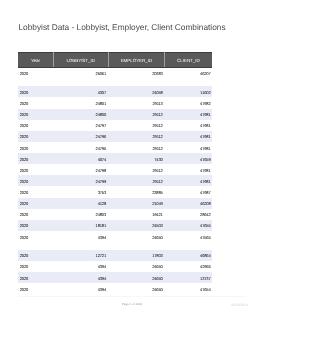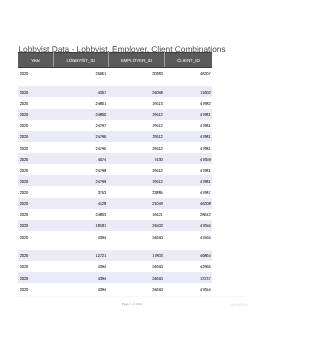--- a/index.html
+++ b/index.html
@@ -1,18 +1,18 @@
 <!DOCTYPE html>
 <html><head>
 <meta charset="utf-8">
 <style>
   html,body{margin:0;padding:0;background:#ffffff;}
   body{width:264px;height:341px;font-family:"Liberation Sans",sans-serif;-webkit-font-smoothing:antialiased;text-rendering:geometricPrecision;}
   .page{filter:opacity(100%);position:relative;width:264px;height:341px;background:#ffffff;overflow:hidden;}
-  .title{position:absolute;left:18.5px;top:44px;font-size:8.3px;line-height:10px;color:#4a4a4a;white-space:nowrap;}
+  .title{position:absolute;left:18.5px;top:22px;font-size:8.3px;line-height:10px;color:#4a4a4a;white-space:nowrap;}
   .tblwrap{position:absolute;left:18.4px;top:52.2px;width:193.2px;}
   table{border-collapse:collapse;width:193.2px;table-layout:fixed;}
   thead th{background:#5a5a5a;border-top:0.9px solid #3d3d3d;border-bottom:0.9px solid #3d3d3d;color:#ffffff;font-size:4.5px;font-weight:normal;height:13.4px;line-height:13.4px;padding:0;text-align:center;vertical-align:middle;border-right:1px solid #a0a0a0;letter-spacing:-0.05px;}
   thead th:last-child{border-right:none;}
   thead th span{position:relative;top:1.3px;line-height:0;}
   tbody td{position:relative;font-size:4.15px;letter-spacing:-0.2px;color:#000000;height:11.12px;line-height:11.12px;text-align:right;padding:0 2px 0 0;vertical-align:middle;}
   tbody td:first-child{text-align:left;padding:0 0 0 1.3px;}
   tbody td:last-child{padding-right:1px;}
   tr.alt td{background:#e9ecf7;}
   tbody td span{position:relative;top:0.6px;line-height:0;}

